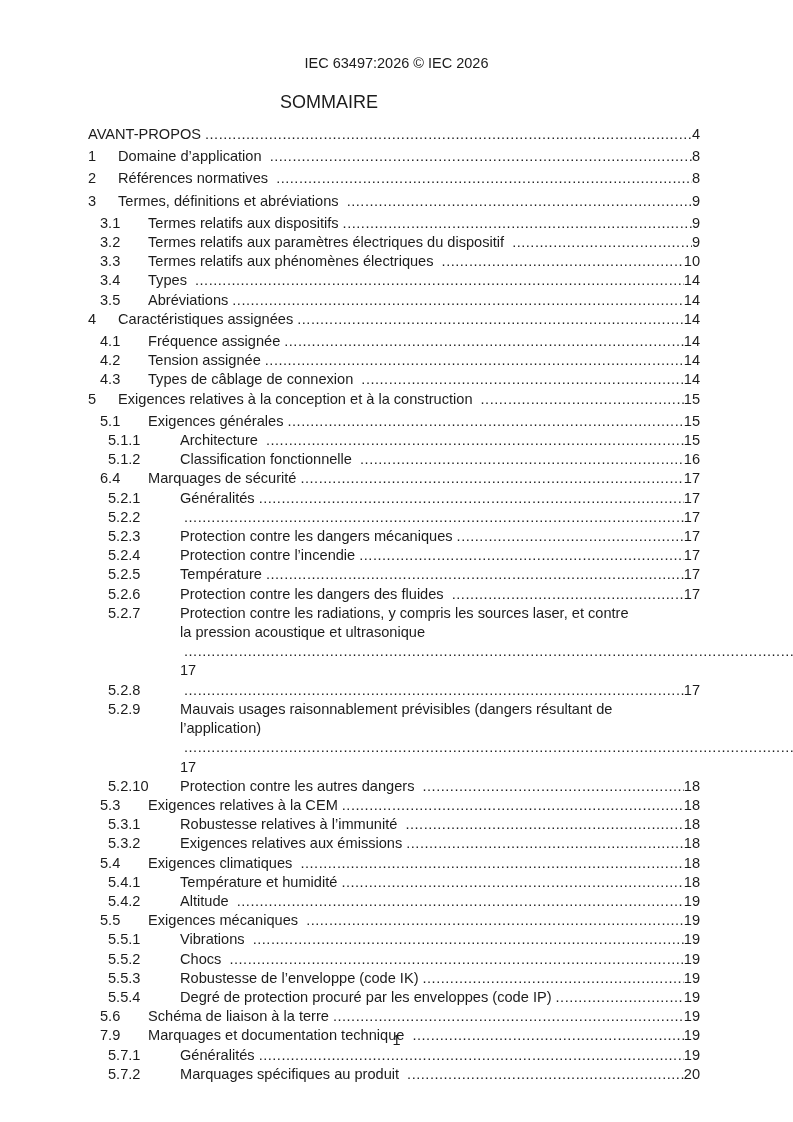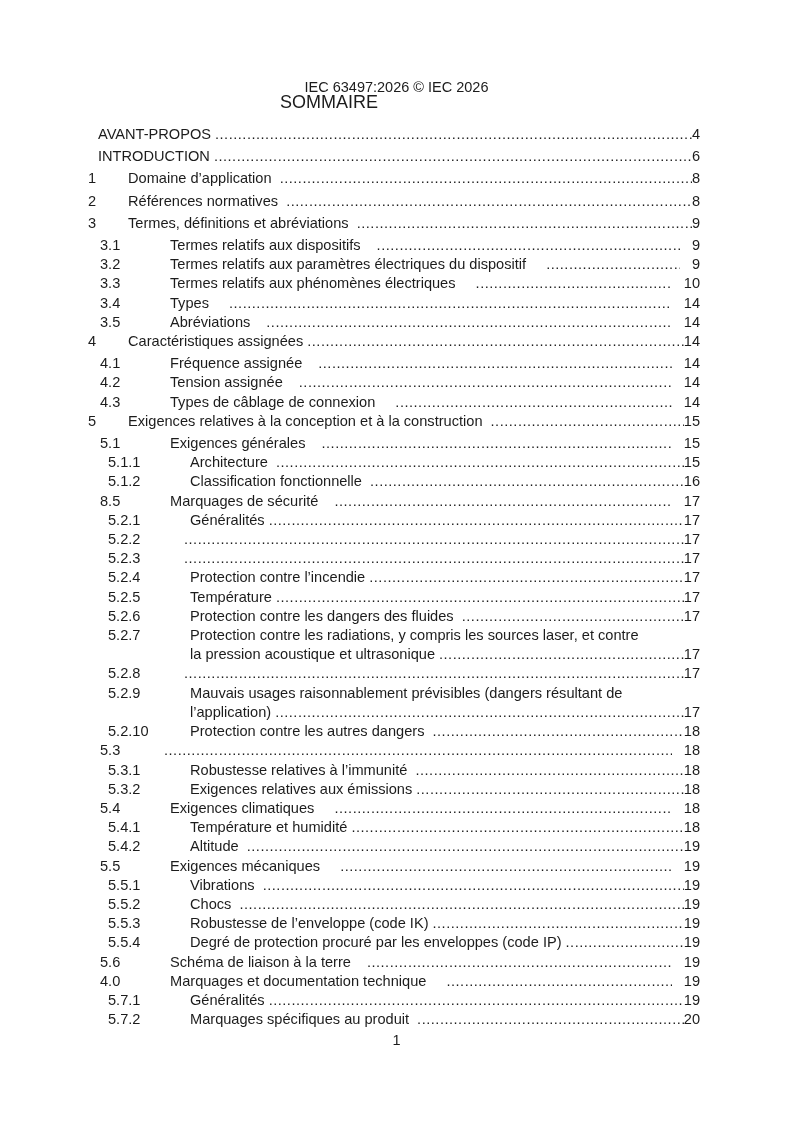--- a/index.html
+++ b/index.html
@@ -17,21 +17,20 @@
     overflow: hidden;
   }
   .hdr {
     position: absolute;
     top: 56px;
     left: 0;
     width: 793px;
     text-align: center;
     font-size: 14.5px;
     line-height: 1;
-    margin-top: 24px;
   }
   .title {
     position: absolute;
     top: 93px;
     left: 0;
     width: 658px;
     text-align: center;
     font-size: 18px;
     line-height: 1;
   }
@@ -41,28 +40,28 @@
     left: 88px;
     width: 612px;
     font-size: 14.6px;
   }
   .row {
     display: flex;
     align-items: baseline;
     line-height: 19.2px;
   }
   .l0, .l1 { margin-bottom: 3px; }
-  .l2 { padding-left: 12px; gap: 12px; }
+  .l2 { padding-left: 12px; }
   .l3 { padding-left: 20px; }
-  .row.cont { padding-left: 92px; margin-bottom: 0; }
+  .row.cont { padding-left: 92px; margin-bottom: 0; flex-direction: column; }
   .num { flex: none; white-space: pre; }
   .l1 .num { width: 30px; }
   .l2 .num { width: 48px; }
   .l3 .num { width: 72px; }
-  .txt { flex: none; white-space: pre; margin-left: 10px; }
+  .txt { flex: none; white-space: pre; }
   .leader {
     flex: 1 1 auto;
     overflow: hidden;
     white-space: nowrap;
     padding-left: 4px;
     letter-spacing: 0.5px;
     min-width: 0;
   }
   .leader::after {
     content: "..................................................................................................................................................................";
@@ -83,25 +82,20 @@
 
 <div class="page">
   <div class="hdr">IEC 63497:2026 © IEC 2026</div>
   <div class="title">SOMMAIRE</div>
   <div class="toc" id="toc">
       <div class="row l0">
         <span class="txt">AVANT-PROPOS</span>
         <span class="leader"></span>
         <span class="pg">4</span>
       </div>
-      <div class="row l0">
-        <span class="txt">INTRODUCTION</span>
-        <span class="leader"></span>
-        <span class="pg">6</span>
-      </div>
       <div class="row l1">
         <span class="num">1</span>
         <span class="txt">Domaine d’application </span>
         <span class="leader"></span>
         <span class="pg">8</span>
       </div>
       <div class="row l1">
         <span class="num">2</span>
         <span class="txt">Références normatives </span>
         <span class="leader"></span>
@@ -185,38 +179,39 @@
         <span class="leader"></span>
         <span class="pg">15</span>
       </div>
       <div class="row l3">
         <span class="num">5.1.2</span>
         <span class="txt">Classification fonctionnelle </span>
         <span class="leader"></span>
         <span class="pg">16</span>
       </div>
       <div class="row l2">
-        <span class="num">8.5</span>
+        <span class="num">6.4</span>
         <span class="txt">Marquages de sécurité</span>
         <span class="leader"></span>
         <span class="pg">17</span>
       </div>
       <div class="row l3">
         <span class="num">5.2.1</span>
         <span class="txt">Généralités</span>
         <span class="leader"></span>
         <span class="pg">17</span>
       </div>
       <div class="row l3">
         <span class="num">5.2.2</span>
         <span class="leader"></span>
         <span class="pg">17</span>
       </div>
       <div class="row l3">
         <span class="num">5.2.3</span>
+        <span class="txt">Protection contre les dangers mécaniques</span>
         <span class="leader"></span>
         <span class="pg">17</span>
       </div>
       <div class="row l3">
         <span class="num">5.2.4</span>
         <span class="txt">Protection contre l’incendie</span>
         <span class="leader"></span>
         <span class="pg">17</span>
       </div>
       <div class="row l3">
@@ -255,20 +250,21 @@
         <span class="pg">17</span>
       </div>
       <div class="row l3">
         <span class="num">5.2.10</span>
         <span class="txt">Protection contre les autres dangers </span>
         <span class="leader"></span>
         <span class="pg">18</span>
       </div>
       <div class="row l2">
         <span class="num">5.3</span>
+        <span class="txt">Exigences relatives à la CEM</span>
         <span class="leader"></span>
         <span class="pg">18</span>
       </div>
       <div class="row l3">
         <span class="num">5.3.1</span>
         <span class="txt">Robustesse relatives à l’immunité </span>
         <span class="leader"></span>
         <span class="pg">18</span>
       </div>
       <div class="row l3">
@@ -325,21 +321,21 @@
         <span class="leader"></span>
         <span class="pg">19</span>
       </div>
       <div class="row l2">
         <span class="num">5.6</span>
         <span class="txt">Schéma de liaison à la terre</span>
         <span class="leader"></span>
         <span class="pg">19</span>
       </div>
       <div class="row l2">
-        <span class="num">4.0</span>
+        <span class="num">7.9</span>
         <span class="txt">Marquages et documentation technique </span>
         <span class="leader"></span>
         <span class="pg">19</span>
       </div>
       <div class="row l3">
         <span class="num">5.7.1</span>
         <span class="txt">Généralités</span>
         <span class="leader"></span>
         <span class="pg">19</span>
       </div>

